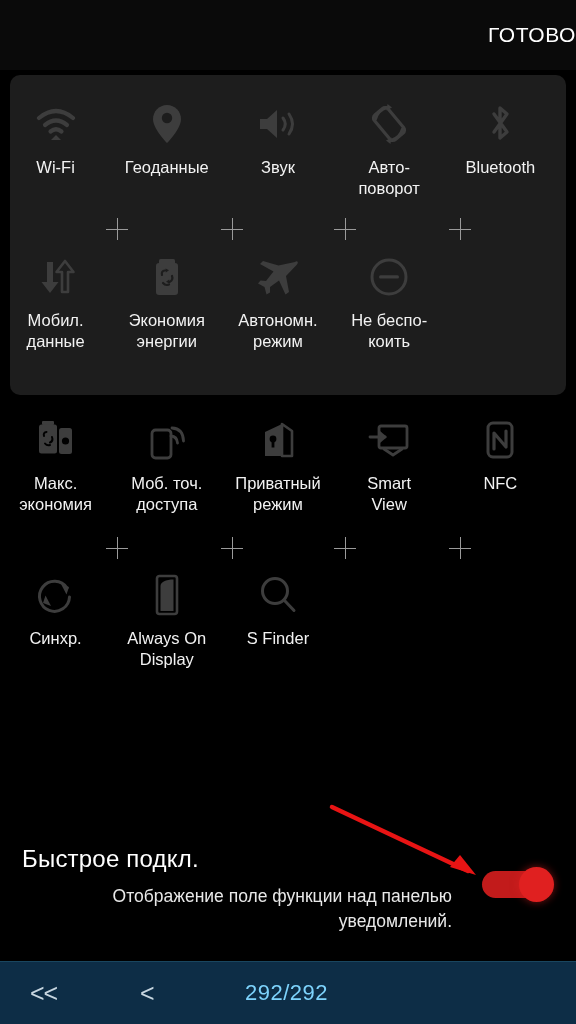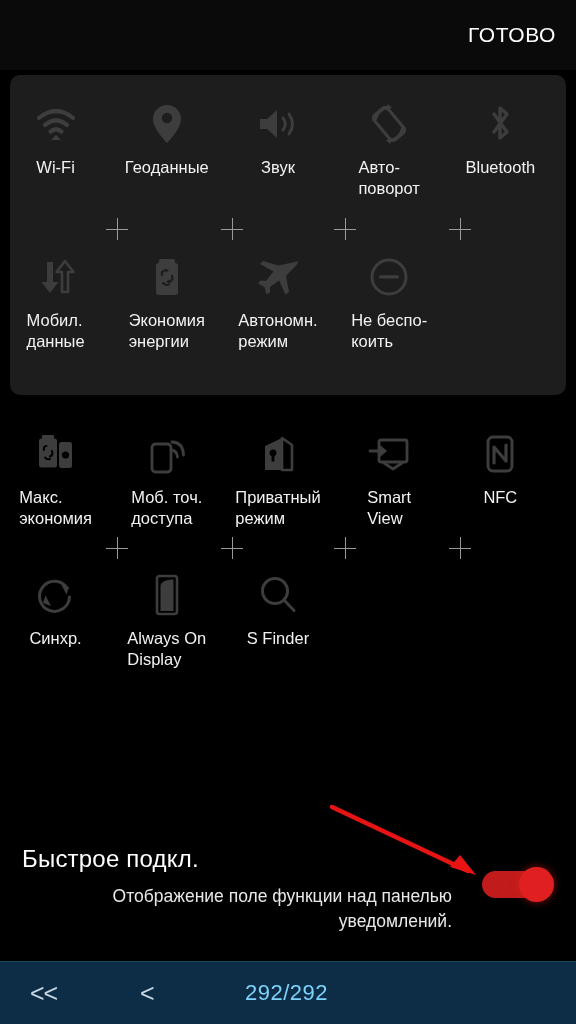--- a/index.html
+++ b/index.html
@@ -25,21 +25,20 @@
 
   
   #header {
     position: absolute;
     left: 0; top: 0;
     width: 576px; height: 70px;
     display: flex;
     align-items: center;
     justify-content: flex-end;
     box-sizing: border-box;
-    padding-right: 20px;
     background: #0a0a0a;
   }
   #done-button {
     font-size: 21px;
     letter-spacing: 0.6px;
     color: #ffffff;
     font-weight: 400;
   }
 
   
@@ -78,20 +77,21 @@
     height: 58px;
     display: flex;
     align-items: center;
     justify-content: center;
   }
   .qs-icon svg { display: block; }
   .qs-label {
     margin-top: 4px;
     font-size: 16.5px;
     line-height: 21px;
+    text-align: center;
     color: #f2f2f2;
     white-space: pre-line;
     max-width: 110px;
   }
 
   
   .plus-row {
     position: absolute;
     left: 0;
     width: 556px;
@@ -344,21 +344,21 @@
           <circle cx="22" cy="22" r="17" fill="none" stroke="#3d3d3d" stroke-width="3"></circle>
           <rect x="12" y="20.3" width="20" height="3.3" rx="1.6" fill="#3d3d3d"></rect>
         </svg>
       </div>
       <div class="qs-label">Не беспо-
 коить</div>
     </div>
 
   </div>
 
-  <div class="qs-row" id="row3" style="top:425px;">
+  <div class="qs-row" id="row3" style="top:411px;">
     <div class="qs-cell">
       <div class="qs-icon">
         <svg width="44" height="44" viewBox="0 0 44 44">
           <rect x="8" y="3" width="12" height="4" rx="1" fill="#3d3d3d"></rect>
           <rect x="5" y="6.5" width="18" height="29" rx="2.5" fill="#3d3d3d"></rect>
           <g fill="none" stroke="#000" stroke-width="2" stroke-linecap="round">
             <path d="M10 18 Q9 14.5 12.5 14"></path>
             <path d="M18 19 Q19.5 23 16 24.5"></path>
             <path d="M11 25.5 Q13 28 16 27"></path>
           </g>

